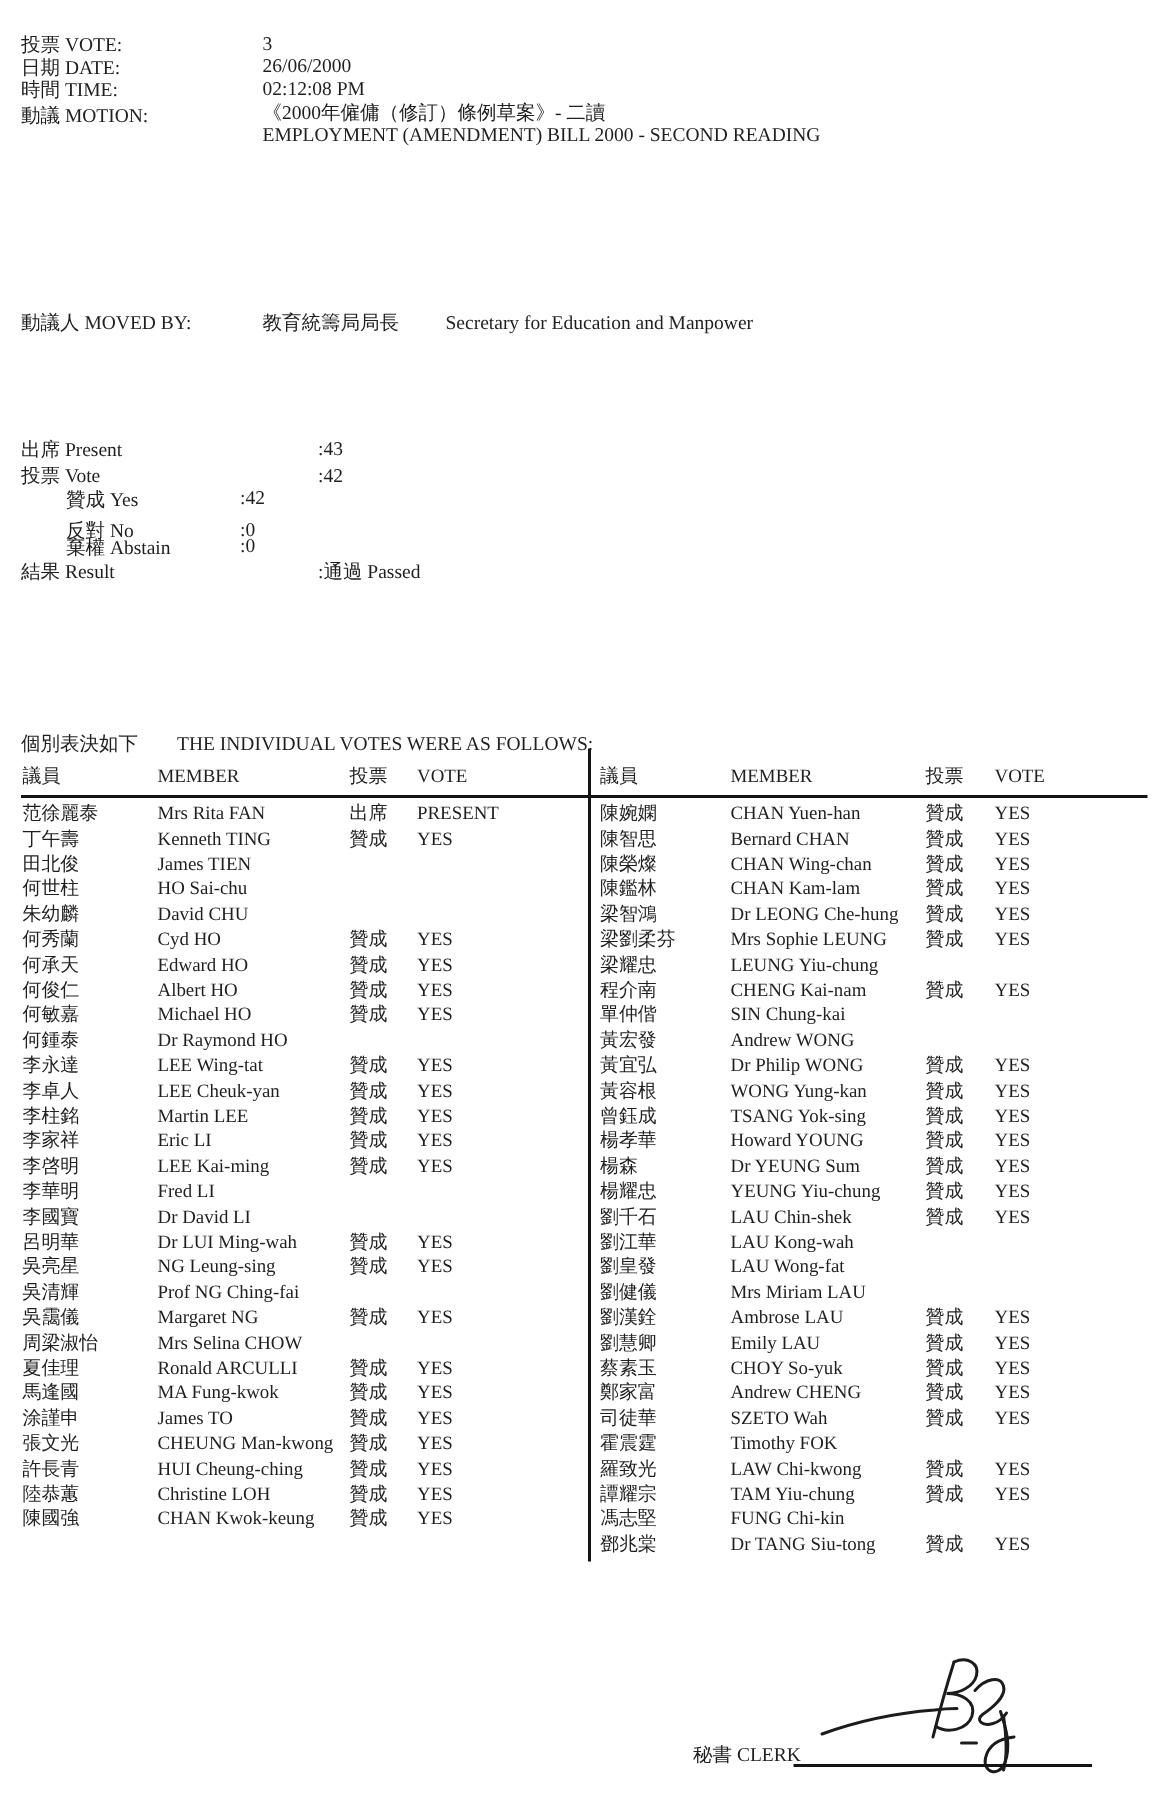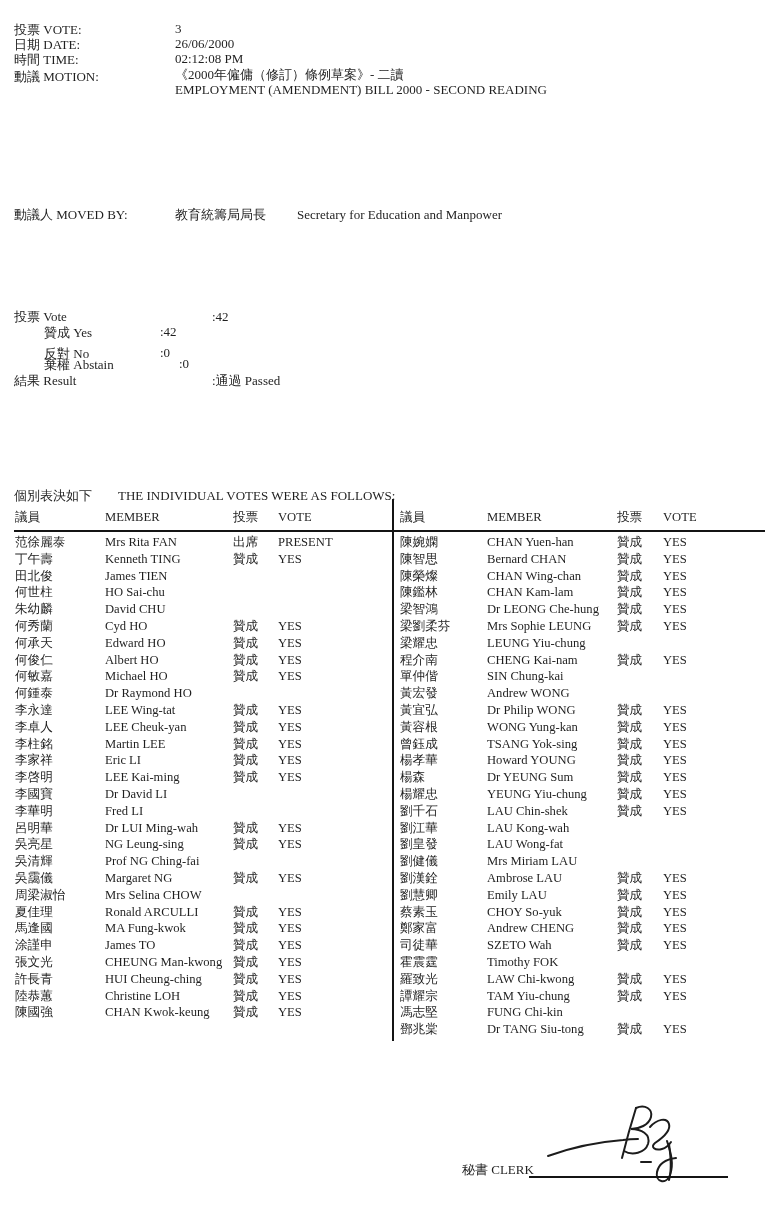--- a/index.html
+++ b/index.html
@@ -46,33 +46,37 @@
   </div>
 
   <div class="abs" style="left:14px; top:68px;">動議 MOTION:</div>
   <div class="abs mline" style="left:175px; top:67px;">《2000年僱傭（修訂）條例草案》- 二讀</div>
   <div class="abs mline" style="left:175px; top:82px;">EMPLOYMENT (AMENDMENT) BILL 2000 - SECOND READING</div>
 
   <div class="abs" style="left:14px; top:206px;">動議人 MOVED BY:</div>
   <div class="abs" style="left:175px; top:206px;">教育統籌局局長</div>
   <div class="abs" style="left:297px; top:207px;">Secretary for Education and Manpower</div>
 
+  <div class="abs kv sum-main" style="left:14px; top:276px;">
+    <span class="lbl">出席 Present</span>
+    <span>:43</span>
+  </div>
   <div class="abs kv sum-main" style="left:14px; top:293px;align-items:center;">
     <span class="lbl">投票 Vote</span>
     <span>:42</span>
   </div>
   <div class="abs kv sum-sub" style="left:44px; top:309px;">
     <span class="lbl">贊成 Yes</span>
     <span>:42</span>
   </div>
   <div class="abs kv sum-sub" style="left:44px; top:330px;">
     <span class="lbl">反對 No</span>
     <span>:0</span>
   </div>
-  <div class="abs kv sum-sub" style="left:44px; top:341px;gap:19px;">
+  <div class="abs kv sum-sub" style="left:44px; top:341px;">
     <span class="lbl">棄權 Abstain</span>
     <span>:0</span>
   </div>
   <div class="abs kv sum-main" style="left:14px; top:357px;">
     <span class="lbl">結果 Result</span>
     <span>:通過 Passed</span>
   </div>
 
   <div class="abs" style="left:14px; top:487px;">個別表決如下</div>
   <div class="abs" style="left:118px; top:488px;">THE INDIVIDUAL VOTES WERE AS FOLLOWS:</div>
@@ -178,28 +182,28 @@
         <span class="vcell">贊成</span>
         <span class="vcell">YES</span>
       </div>
       <div class="vrow grid-left">
         <span class="vcell">李啓明</span>
         <span class="vcell">LEE Kai-ming</span>
         <span class="vcell">贊成</span>
         <span class="vcell">YES</span>
       </div>
       <div class="vrow grid-left">
+        <span class="vcell">李華明</span>
+        <span class="vcell">Fred LI</span>
+        <span class="vcell"></span>
+        <span class="vcell"></span>
+      </div>
+      <div class="vrow grid-left">
         <span class="vcell">李國寶</span>
         <span class="vcell">Dr David LI</span>
-        <span class="vcell"></span>
-        <span class="vcell"></span>
-      </div>
-      <div class="vrow grid-left">
-        <span class="vcell">李華明</span>
-        <span class="vcell">Fred LI</span>
         <span class="vcell"></span>
         <span class="vcell"></span>
       </div>
       <div class="vrow grid-left">
         <span class="vcell">呂明華</span>
         <span class="vcell">Dr LUI Ming-wah</span>
         <span class="vcell">贊成</span>
         <span class="vcell">YES</span>
       </div>
       <div class="vrow grid-left">

